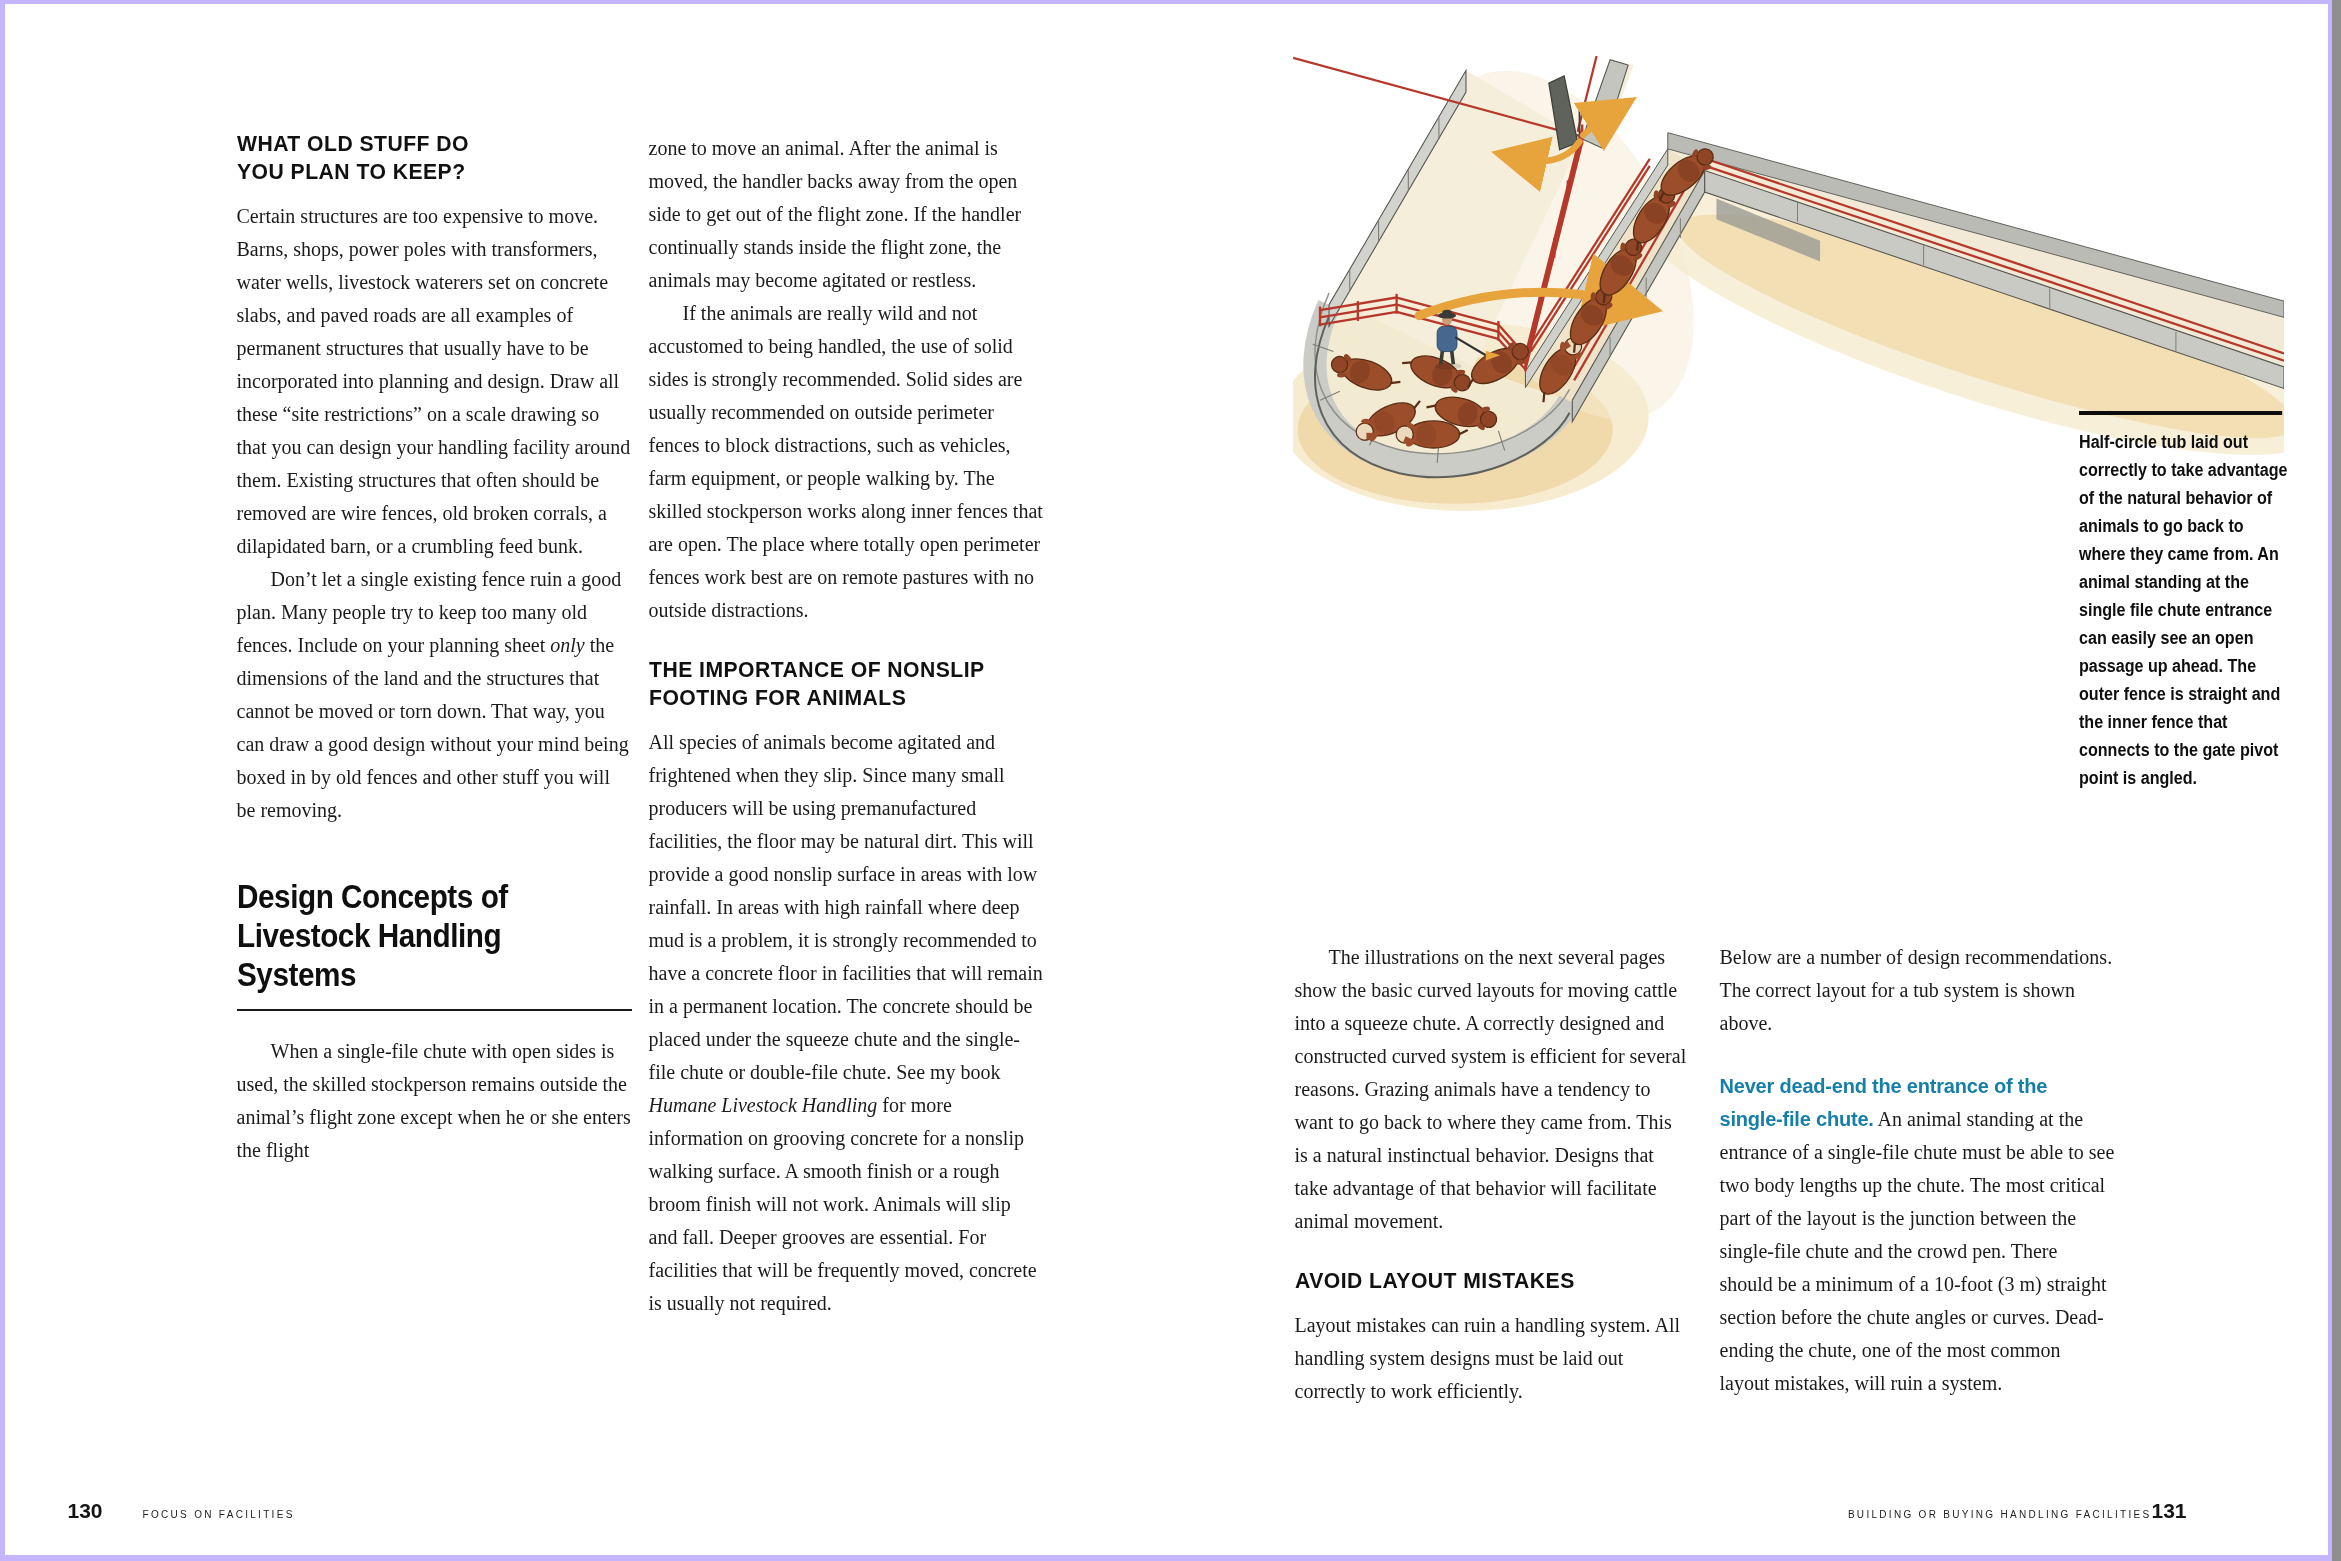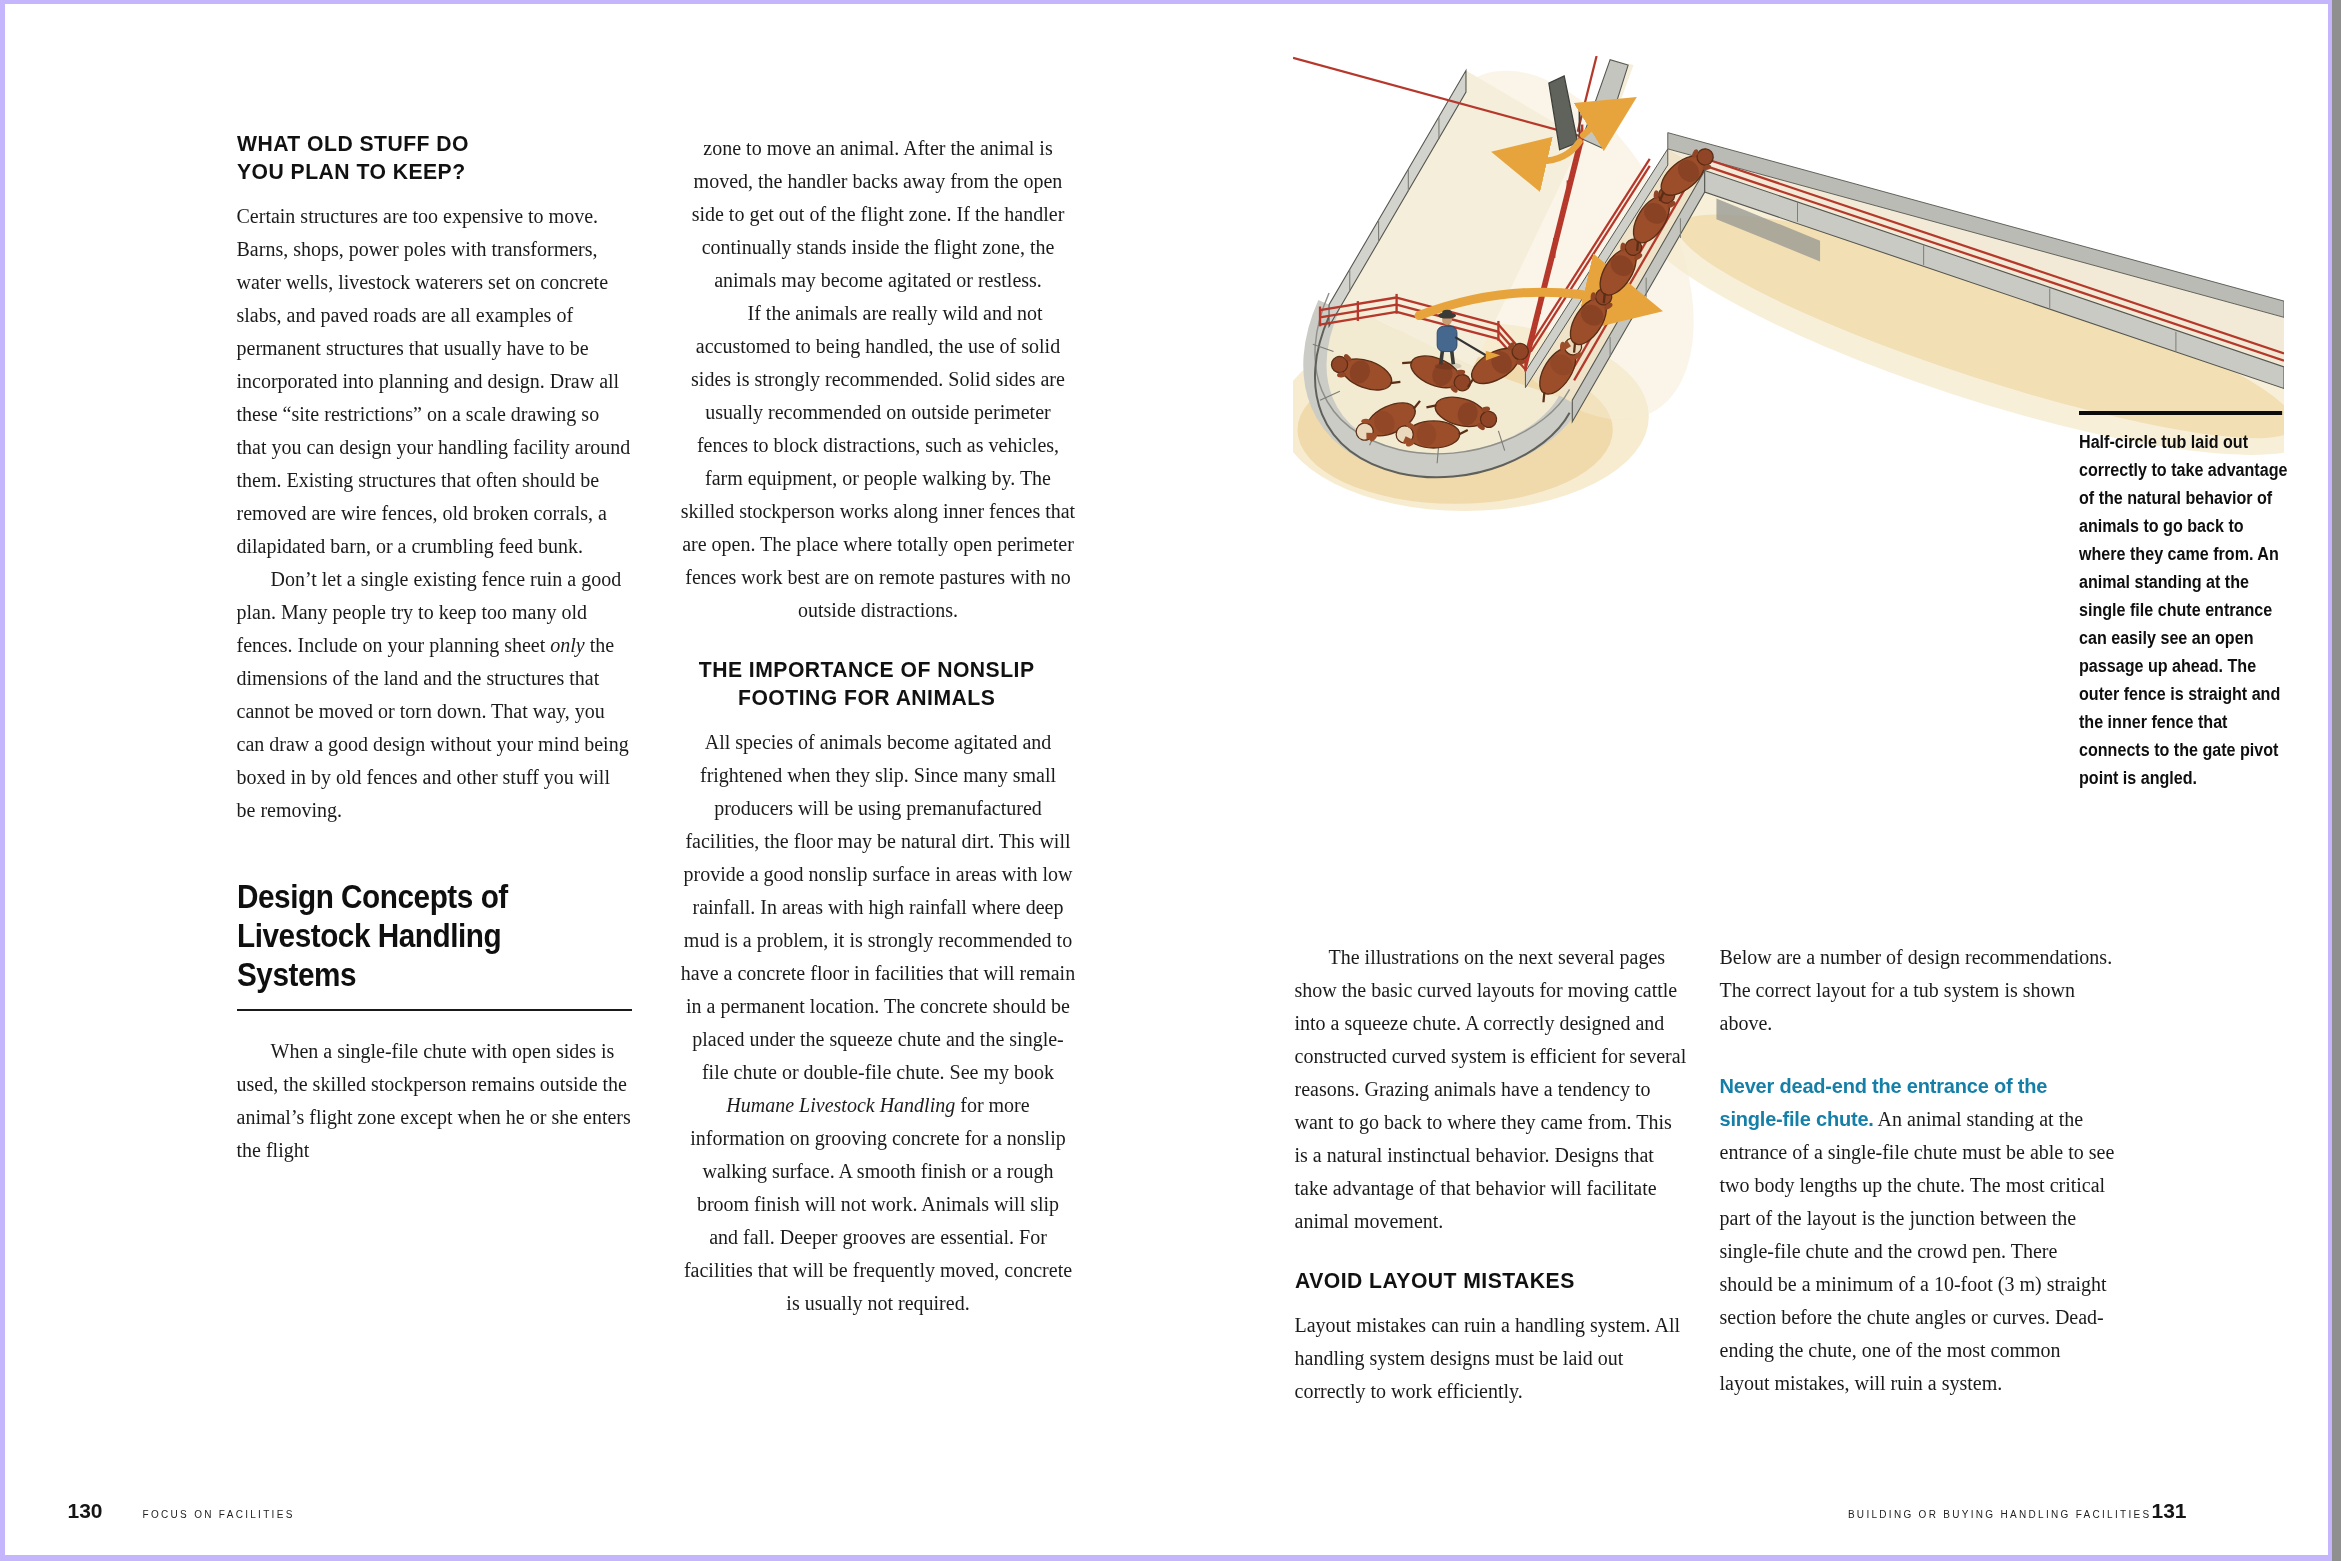--- a/index.html
+++ b/index.html
@@ -42,21 +42,21 @@
 YOU PLAN TO KEEP?</div>
       <p class="body">Certain structures are too expensive to move. Barns, shops, power poles with transformers, water wells, livestock waterers set on concrete slabs, and paved roads are all examples of permanent structures that usually have to be incorporated into planning and design. Draw all these “site restrictions” on a scale drawing so that you can design your handling facility around them. Existing structures that often should be removed are wire fences, old broken corrals, a dilapidated barn, or a crumbling feed bunk.</p>
       <p class="body indent"><span>Don’t let a single existing fence ruin a good plan. Many people try to keep too many old fences. Include on your planning sheet </span><span class="it">only</span><span> the dimensions of the land and the structures that cannot be moved or torn down. That way, you can draw a good design without your mind being boxed in by old fences and other stuff you will be removing.</span></p>
       <div class="h2">Design Concepts of
 Livestock Handling
 Systems</div>
       <div class="h2rule"></div>
       <p class="body indent">When a single-file chute with open sides is used, the skilled stockperson remains outside the animal’s flight zone except when he or she enters the flight</p>
     </div>
 
-    <div class="col" style="left:676px;top:128px;width:395px;text-align:center;">
+    <div class="col" style="left:644px;top:128px;width:395px;">
       <p class="body">zone to move an animal. After the animal is moved, the handler backs away from the open side to get out of the flight zone. If the handler continually stands inside the flight zone, the animals may become agitated or restless.</p>
       <p class="body indent">If the animals are really wild and not accustomed to being handled, the use of solid sides is strongly recommended. Solid sides are usually recommended on outside perimeter fences to block distractions, such as vehicles, farm equipment, or people walking by. The skilled stockperson works along inner fences that are open. The place where totally open perimeter fences work best are on remote pastures with no outside distractions.</p>
       <div class="h3 mt">THE IMPORTANCE OF NONSLIP
 FOOTING FOR ANIMALS</div>
       <p class="body"><span>All species of animals become agitated and frightened when they slip. Since many small producers will be using premanufactured facilities, the floor may be natural dirt. This will provide a good nonslip surface in areas with low rainfall. In areas with high rainfall where deep mud is a problem, it is strongly recommended to have a concrete floor in facilities that will remain in a permanent location. The concrete should be placed under the squeeze chute and the single-file chute or double-file chute. See my book </span><span class="it">Humane Livestock Handling</span><span> for more information on grooving concrete for a nonslip walking surface. A smooth finish or a rough broom finish will not work. Animals will slip and fall. Deeper grooves are essential. For facilities that will be frequently moved, concrete is usually not required.</span></p>
     </div>
 
     <svg class="illo" viewBox="0 0 1100 950">
       <defs>
         <marker id="ah" orient="auto" markerWidth="9" markerHeight="9" refX="4" refY="4.5">

